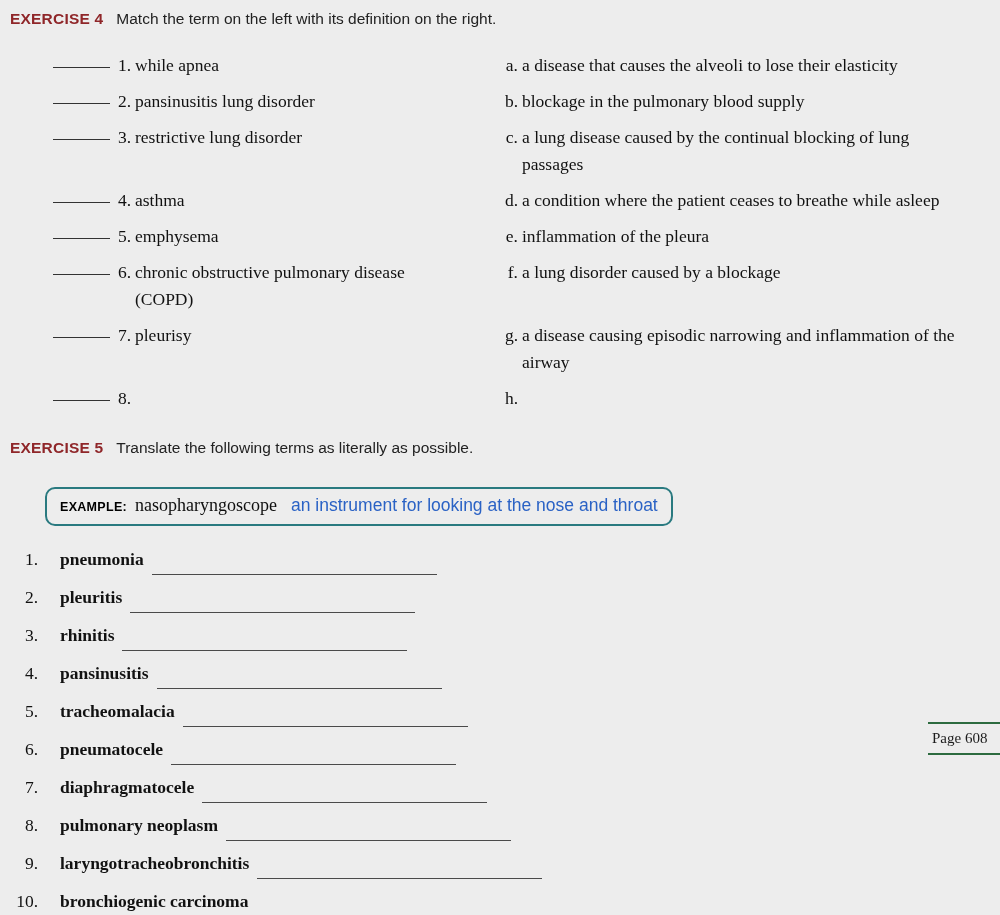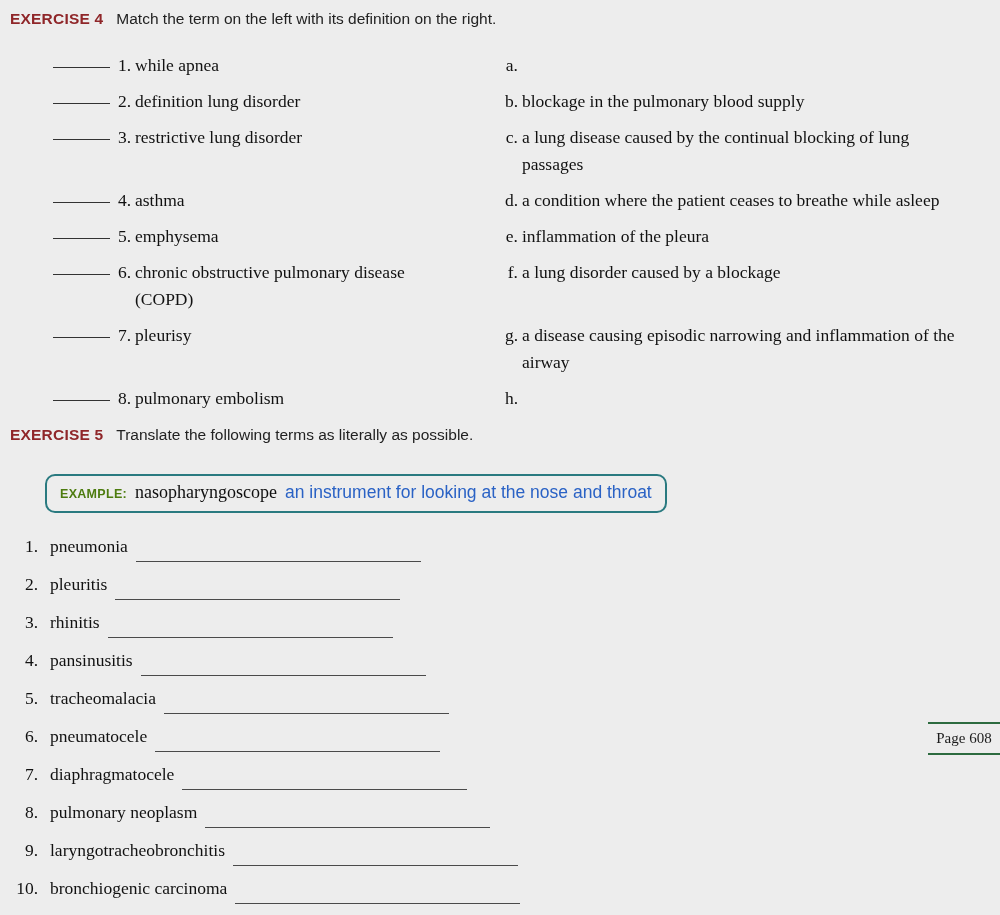--- a/index.html
+++ b/index.html
@@ -24,44 +24,44 @@
   .match-left{width:492px;flex-shrink:0;box-sizing:border-box;padding-left:43px;display:flex;align-items:flex-start;}
   .match-blank{width:57px;height:15px;border-bottom:1.5px solid #333;margin-right:8px;flex-shrink:0;}
   .term-wrap{display:flex;font-size:17.5px;line-height:27px;}
   .term-num{width:17px;flex-shrink:0;}
   .term-text{white-space:pre-line;}
   .match-right{display:flex;width:496px;font-size:17.5px;line-height:27px;align-items:flex-start;}
   .def-letter{width:16px;flex-shrink:0;text-align:right;margin-right:4px;}
   .def-text{white-space:pre-line;}
 
   
-  .ex5-header{margin-top:14px;}
+  .ex5-header{margin-top:27px;}
   .example-box{
     display:inline-flex;align-items:baseline;
     margin:30px 0 0 35px;
     border:2px solid var(--teal,#2A7A80);
     border-radius:10px;
     padding:6px 13px 8px 13px;
   }
-  .example-label{font-family:"Liberation Sans","DejaVu Sans",sans-serif;font-weight:700;font-size:12.5px;color:#4d7c0f;letter-spacing:.3px;}
-  .example-term{font-size:18px;color:#0f0f0f;margin:0 8px 0 8px;text-align:center;}
+  .example-label{font-family:"Liberation Sans","DejaVu Sans",sans-serif;font-weight:700;font-size:12.5px;color:#000000;letter-spacing:.3px;}
+  .example-term{font-size:18px;color:#0f0f0f;margin:0 14px 0 8px;text-align:center;}
   .example-translation{font-family:"Liberation Sans","DejaVu Sans",sans-serif;font-size:17.5px;color:var(--blue,#2A62C5);}
 
   .ex5-list{margin-top:22px;}
   .ex5-item{display:flex;align-items:flex-start;height:38px;font-size:17.5px;line-height:22px;}
   .ex5-num{width:28px;text-align:right;flex-shrink:0;}
-  .ex5-term{margin-left:12px;}
+  .ex5-term{margin-left:22px;font-weight:bold;}
   .answer-line{width:285px;height:26px;border-bottom:1.5px solid #4A4A4A;margin-left:8px;flex-shrink:0;}
 
   
   .page-marker{
     position:absolute;top:722px;right:0;width:64px;
     border-top:2px solid var(--green,#2D6B3F);
     border-bottom:2px solid var(--green,#2D6B3F);
-    padding:6px 4px;text-align:center;
+    padding:6px 4px;
     font-size:15px;color:#1c1c1c;
   }
 </style>
 </head>
 <body>
 
 <div class="content">
 
   <div class="ex-header">
     <span class="ex-label">EXERCISE 4</span>
@@ -72,29 +72,30 @@
     <div class="match-row">
       <div class="match-left">
         <span class="match-blank"></span>
         <span class="term-wrap">
           <span class="term-num">1.</span>
           <span class="term-text">while apnea</span>
         </span>
       </div>
       <div class="match-right">
         <span class="def-letter">a.</span>
+        <span class="def-text">a disease that causes the alveoli to lose their elasticity</span>
       </div>
     </div>
 
     <div class="match-row">
       <div class="match-left">
         <span class="match-blank"></span>
         <span class="term-wrap">
           <span class="term-num">2.</span>
-          <span class="term-text">definition lung disorder</span>
+          <span class="term-text">pansinusitis lung disorder</span>
         </span>
       </div>
       <div class="match-right">
         <span class="def-letter">b.</span>
         <span class="def-text">blockage in the pulmonary blood supply</span>
       </div>
     </div>
 
     <div class="match-row">
       <div class="match-left">
@@ -167,21 +168,20 @@
         <span class="def-text">a disease causing episodic narrowing and inflammation of the
 airway</span>
       </div>
     </div>
 
     <div class="match-row">
       <div class="match-left">
         <span class="match-blank"></span>
         <span class="term-wrap">
           <span class="term-num">8.</span>
-          <span class="term-text">pulmonary embolism</span>
         </span>
       </div>
       <div class="match-right">
         <span class="def-letter">h.</span>
       </div>
     </div>
   </div>
 
   <div class="ex-header ex5-header">
     <span class="ex-label">EXERCISE 5</span>

